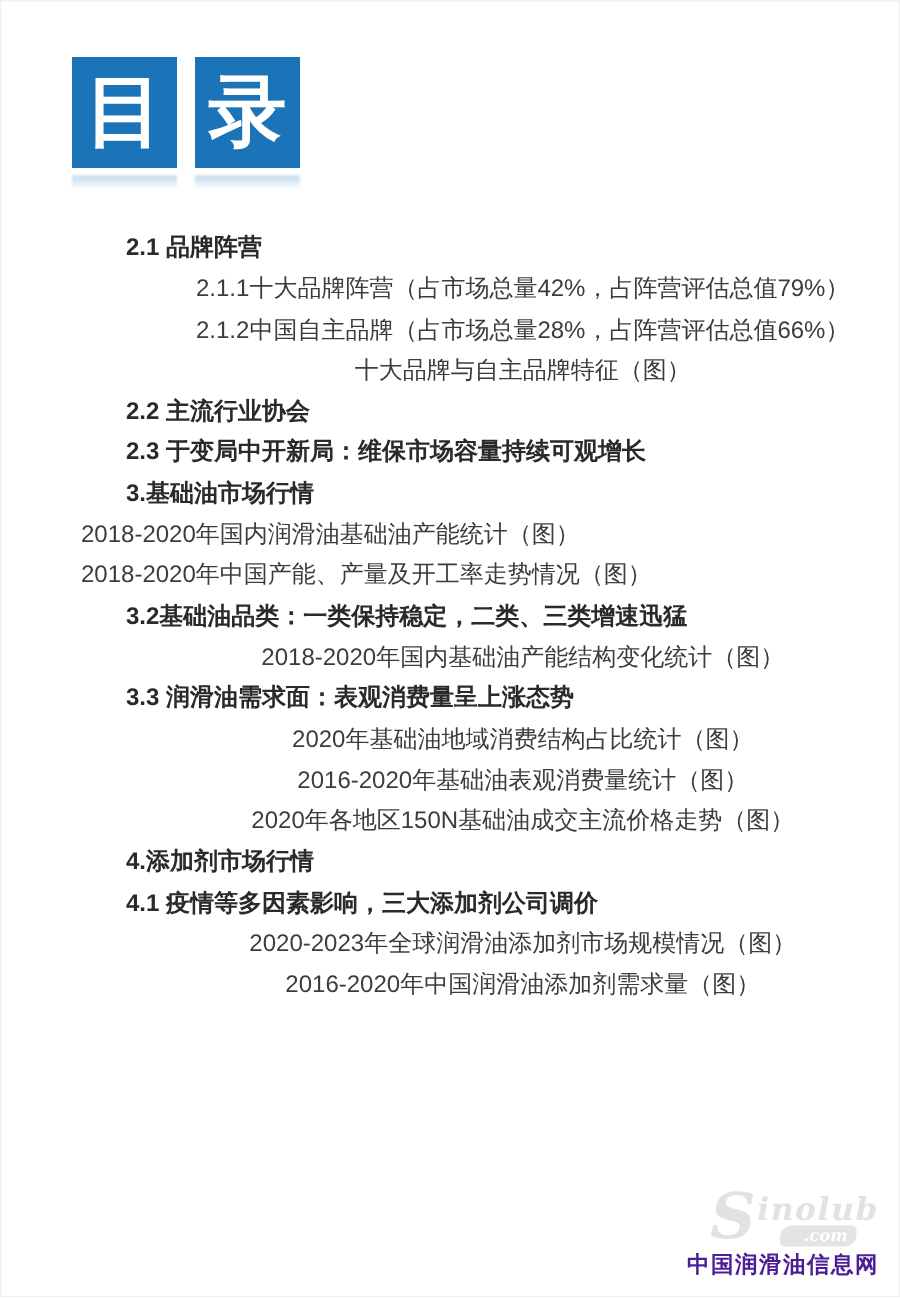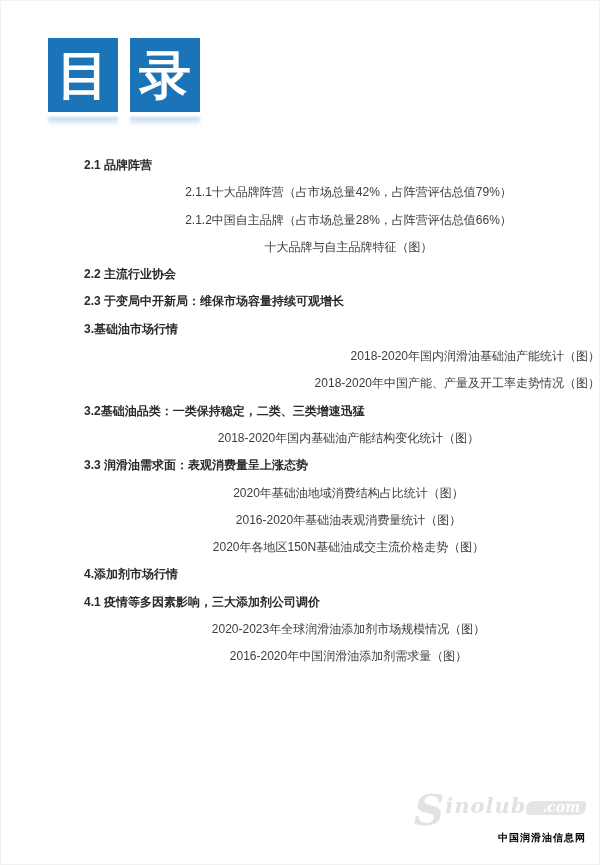--- a/index.html
+++ b/index.html
@@ -45,32 +45,32 @@
   .reflect-2 { left: 130px; }
 
   
   .toc {
     position: absolute;
     left: 0;
     top: 152px;
     width: 100%;
   }
   .toc-line {
-    font-size: 12px;
+    font-size: 16px;
     line-height: 27.3px;
     color: #3c3c3c;
     white-space: nowrap;
   }
   .toc-line.bold {
     font-weight: 700;
     color: #2a2a2a;
   }
   .toc-line.ind0 { padding-left: 84px; }
   .toc-line.ind1 { padding-left: 97px; text-align: center; }
-  .toc-line.ind2 { padding-left: 54px; text-align: right; }
+  .toc-line.ind2 { padding-left: 54px; }
 
   
   .logo {
     position: absolute;
     top: 794px;
     right: 14px;
     width: 138px;
     color: #e4e4e4;
     text-align: right;
     user-select: none;
@@ -83,51 +83,51 @@
   .logo-s {
     font-family: "DejaVu Serif", "Liberation Serif", serif;
     font-style: italic;
     font-weight: 700;
     font-size: 42px;
     line-height: 34px;
     color: #e2e2e2;
   }
   .logo-right {
     display: flex;
-    flex-direction: row;
-    align-items: flex-end;
+    flex-direction: column;
+    align-items: center;
     margin-left: 1px;
     padding-top: 2px;
   }
   .logo-script {
     font-family: "DejaVu Serif", "Liberation Serif", serif;
     font-style: italic;
     font-weight: 700;
     font-size: 21px;
     line-height: 19px;
     letter-spacing: 1px;
     color: #e2e2e2;
   }
   .logo-com {
     background: #e4e4e4;
     color: #ffffff;
     font-family: "DejaVu Serif", "Liberation Serif", serif;
     font-style: italic;
     font-weight: 700;
-    font-size: 14px;
+    font-size: 11px;
     line-height: 11px;
     padding: 1px 6px 2px 16px;
     border-radius: 8px 3px 8px 3px;
     margin-top: 2px;
   }
   .logo-caption {
-    font-size: 10px;
+    font-size: 15px;
     font-weight: 700;
     letter-spacing: 1px;
-    color: #000000;
+    color: #4c1d95;
     margin-top: 3px;
     white-space: nowrap;
   }
 </style>
 </head>
 <body>
 
 <div class="page">
 
   <div class="tile tile-1">

